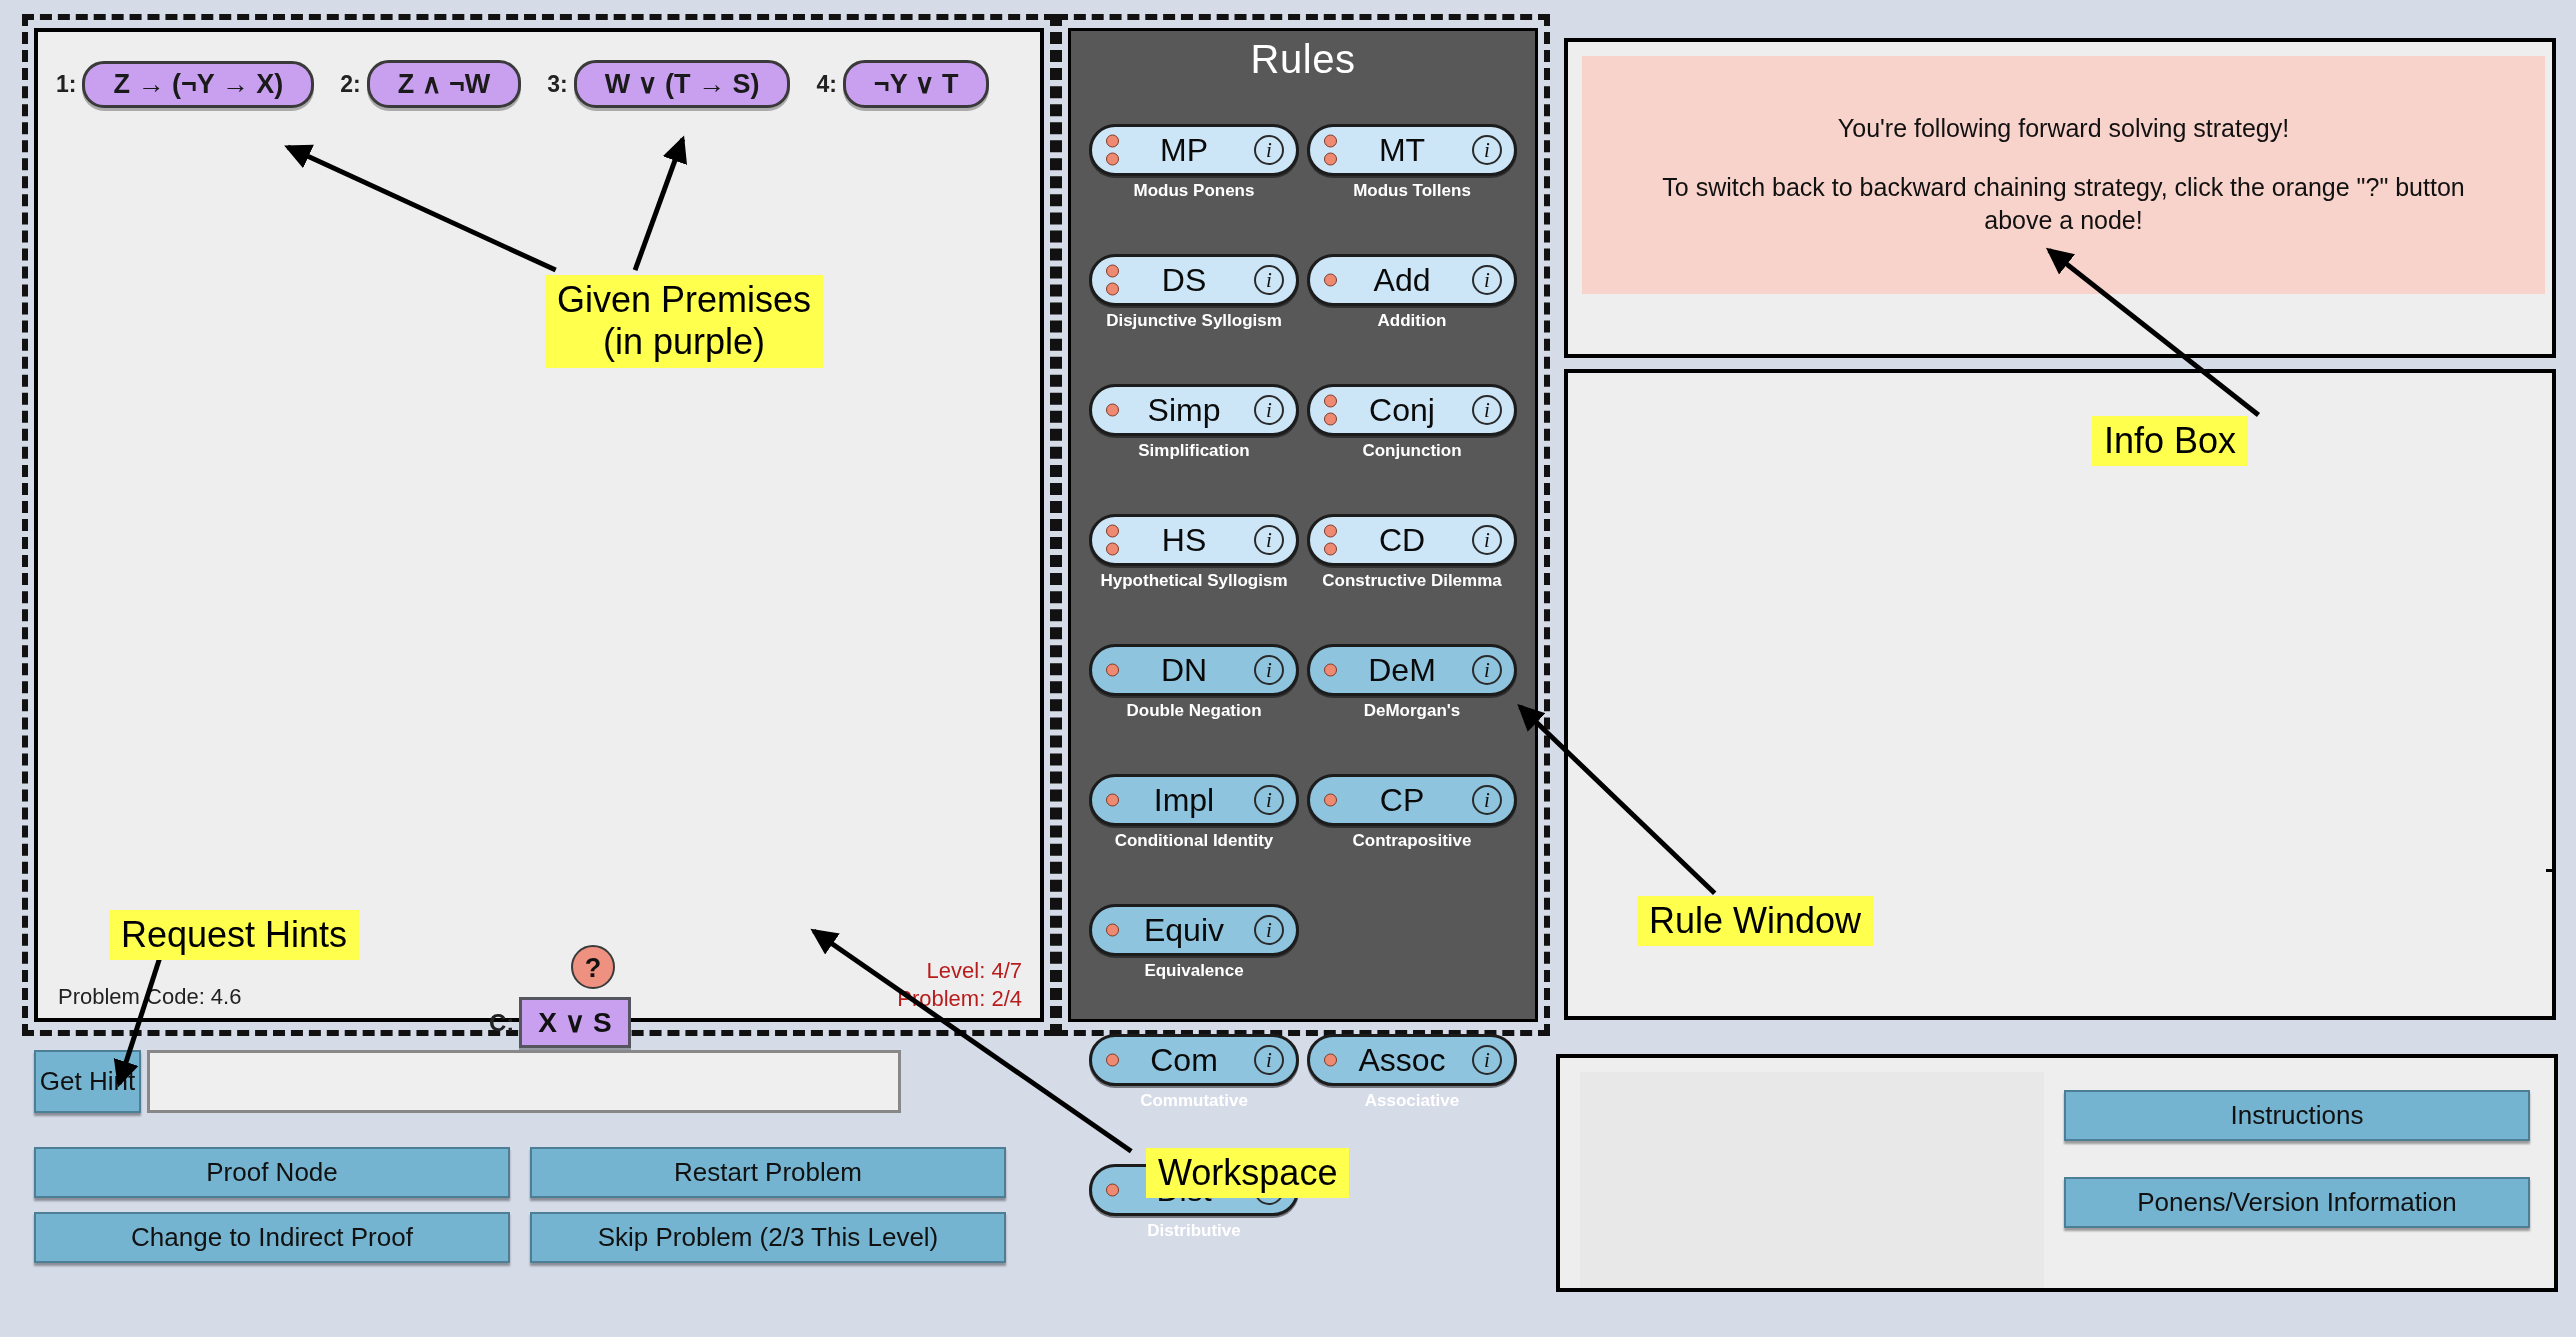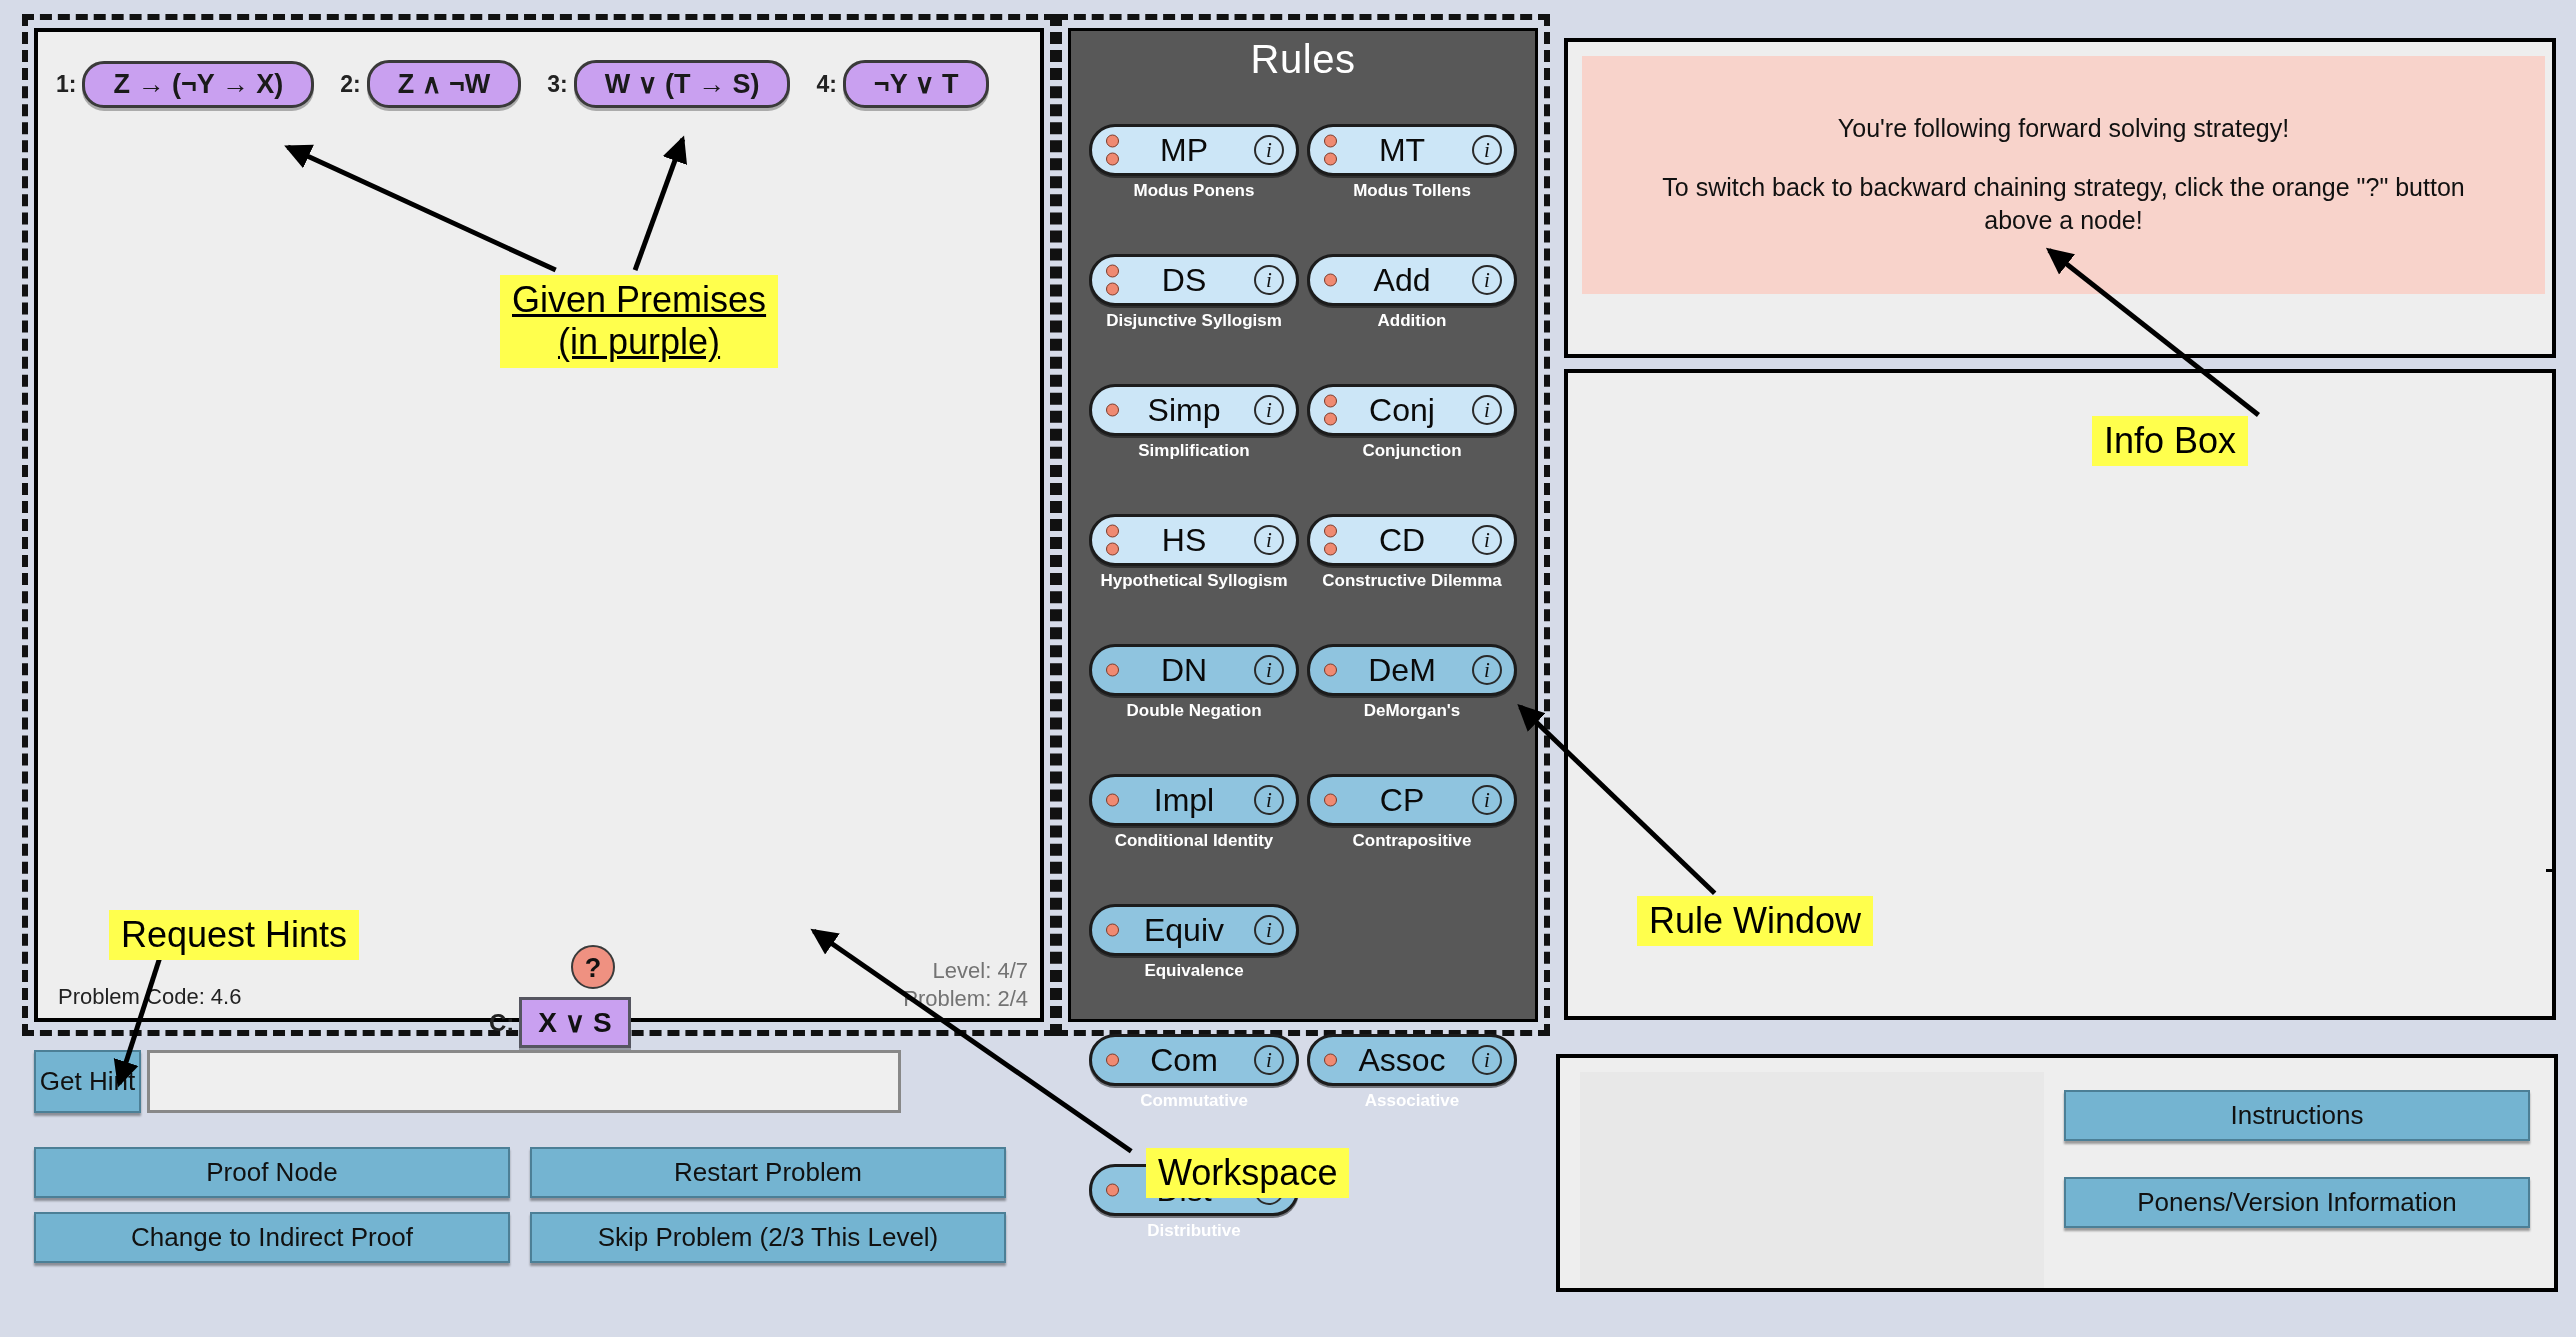--- a/index.html
+++ b/index.html
@@ -118,24 +118,24 @@
   }
 
   #problem-code {
     position: absolute;
     left: 20px; bottom: 8px;
     font-size: 22px;
     color: #222222;
   }
   #progress-block {
     position: absolute;
-    right: 12px; bottom: 6px;
+    right: 18px; bottom: 6px;
     text-align: right;
     font-size: 22px;
-    color: #737373;
+    color: #b91c1c;
     line-height: 1.25;
   }
 
   
   #rules-dash {
     left: 1056px; top: 14px;
     width: 494px; height: 1022px;
   }
   #rules-panel {
     position: absolute;
@@ -331,21 +331,21 @@
   .annot-label {
     position: absolute;
     background: #ffff4d;
     color: #000000;
     font-size: 36px;
     text-align: center;
     line-height: 1.18;
     padding: 4px 12px;
     white-space: pre-line;
   }
-  #annot-premises { left: 500px; top: 275px; text-decoration: underline; }
+  #annot-premises { left: 545px; top: 275px; }
   #annot-hints    { left: 109px; top: 910px; }
   #annot-workspace{ left: 1146px; top: 1148px; }
   #annot-rulewin  { left: 1637px; top: 896px; }
   #annot-infobox  { left: 2092px; top: 416px; }
 
   #annot-svg {
     position: absolute;
     left: 0; top: 0;
     width: 2576px; height: 1338px;
     pointer-events: none;

